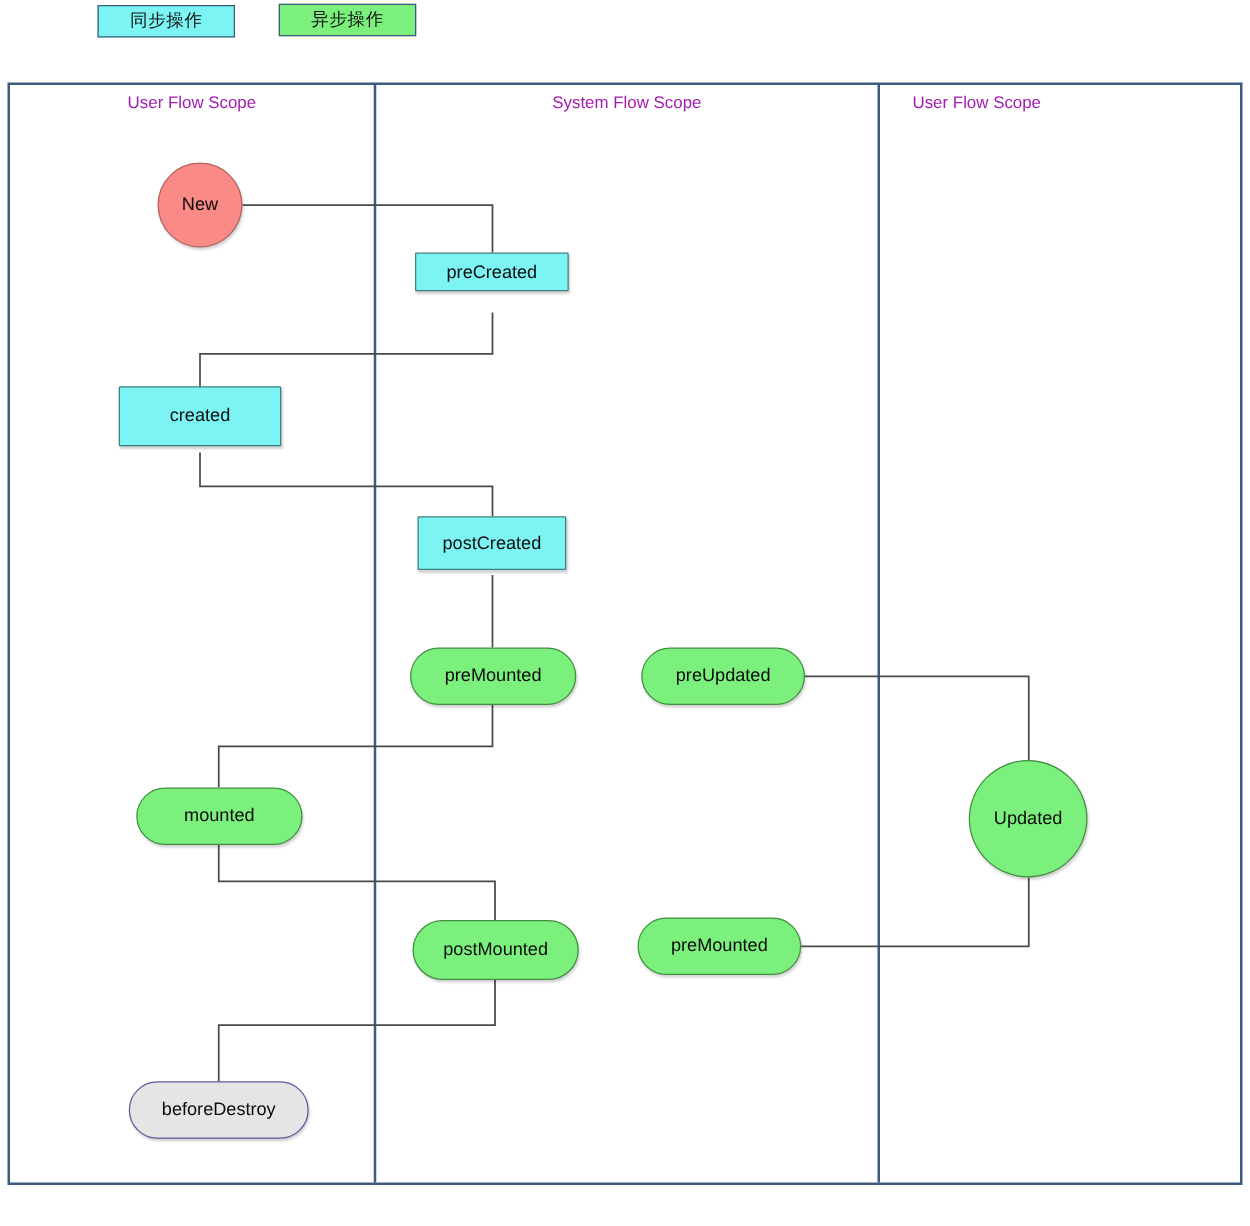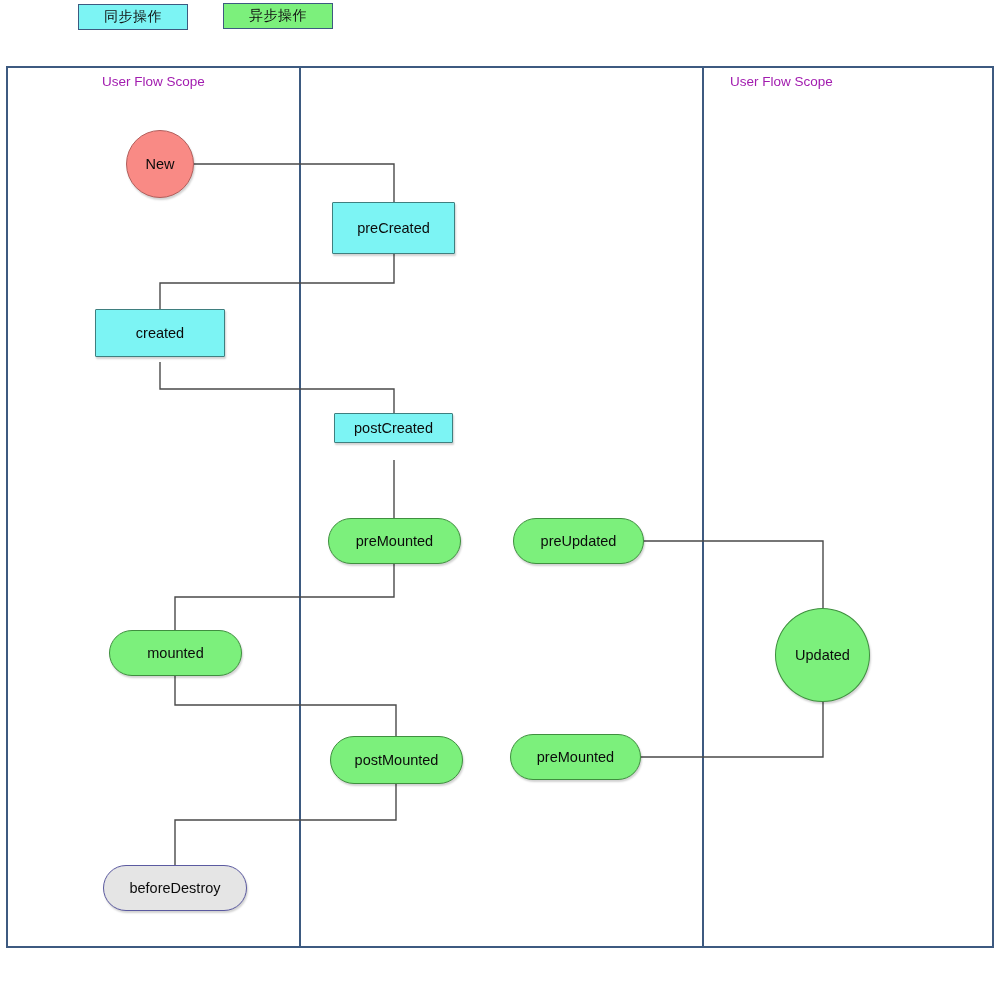--- a/index.html
+++ b/index.html
@@ -97,20 +97,21 @@
   </div>
   <div class="legend-box legend-async">
     <span>异步操作</span>
   </div>
 
   <div class="frame">
     <div class="lane-divider divider-1"></div>
     <div class="lane-divider divider-2"></div>
 
     <div class="lane-title lt-0">User Flow Scope</div>
+    <div class="lane-title lt-1">System Flow Scope</div>
     <div class="lane-title lt-2">User Flow Scope</div>
   </div>
 
   <svg id="wires" viewBox="0 0 1000 981">
     <g fill="none" stroke="#4a4a4a" stroke-width="1.4" stroke-linejoin="miter">
 
       <path d="M194,164 L394,164 L394,202"></path>
 
       <path d="M394,250 L394,283 L160,283 L160,314"></path>
 
@@ -127,29 +128,29 @@
       <path d="M644,541 L823,541 L823,608"></path>
 
       <path d="M823,702 L823,757 L641,757"></path>
     </g>
   </svg>
 
   <div class="node circle fill-red" style="left:126px; top:130px; width:68px; height:68px;">
     <span>New</span>
   </div>
 
-  <div class="node rect fill-cyan" style="left:332px; top:202px; width:123px; height:52px;">
+  <div class="node rect fill-cyan" style="left:332px; top:202px; width:123px; height:31px;">
     <span>preCreated</span>
   </div>
 
   <div class="node rect fill-cyan" style="left:95px; top:309px; width:130px; height:48px;">
     <span>created</span>
   </div>
 
-  <div class="node rect fill-cyan" style="left:334px; top:413px; width:119px; height:30px;">
+  <div class="node rect fill-cyan" style="left:334px; top:413px; width:119px; height:43px;">
     <span>postCreated</span>
   </div>
 
   <div class="node pill fill-green" style="left:513px; top:518px; width:131px; height:46px;">
     <span>preUpdated</span>
   </div>
 
   <div class="node pill fill-green" style="left:328px; top:518px; width:133px; height:46px;">
     <span>preMounted</span>
   </div>

